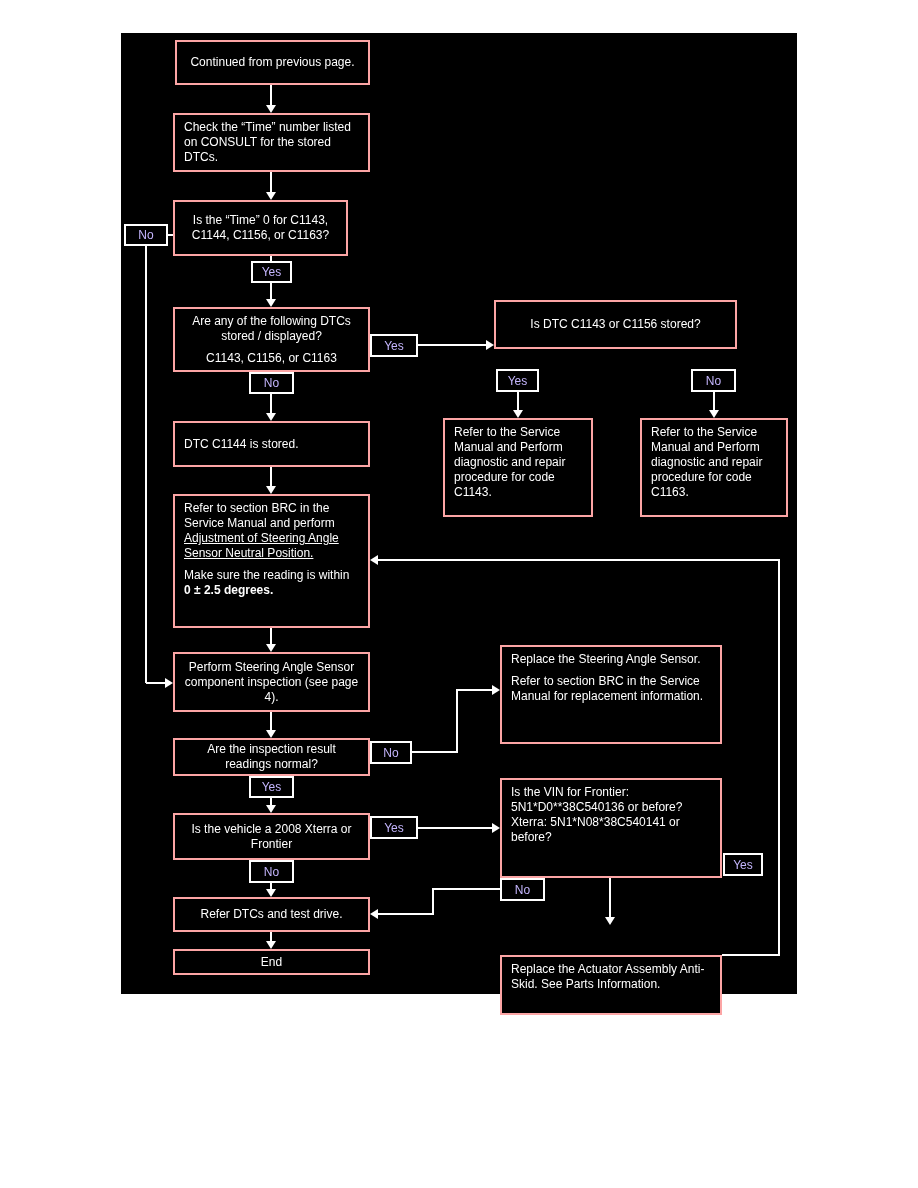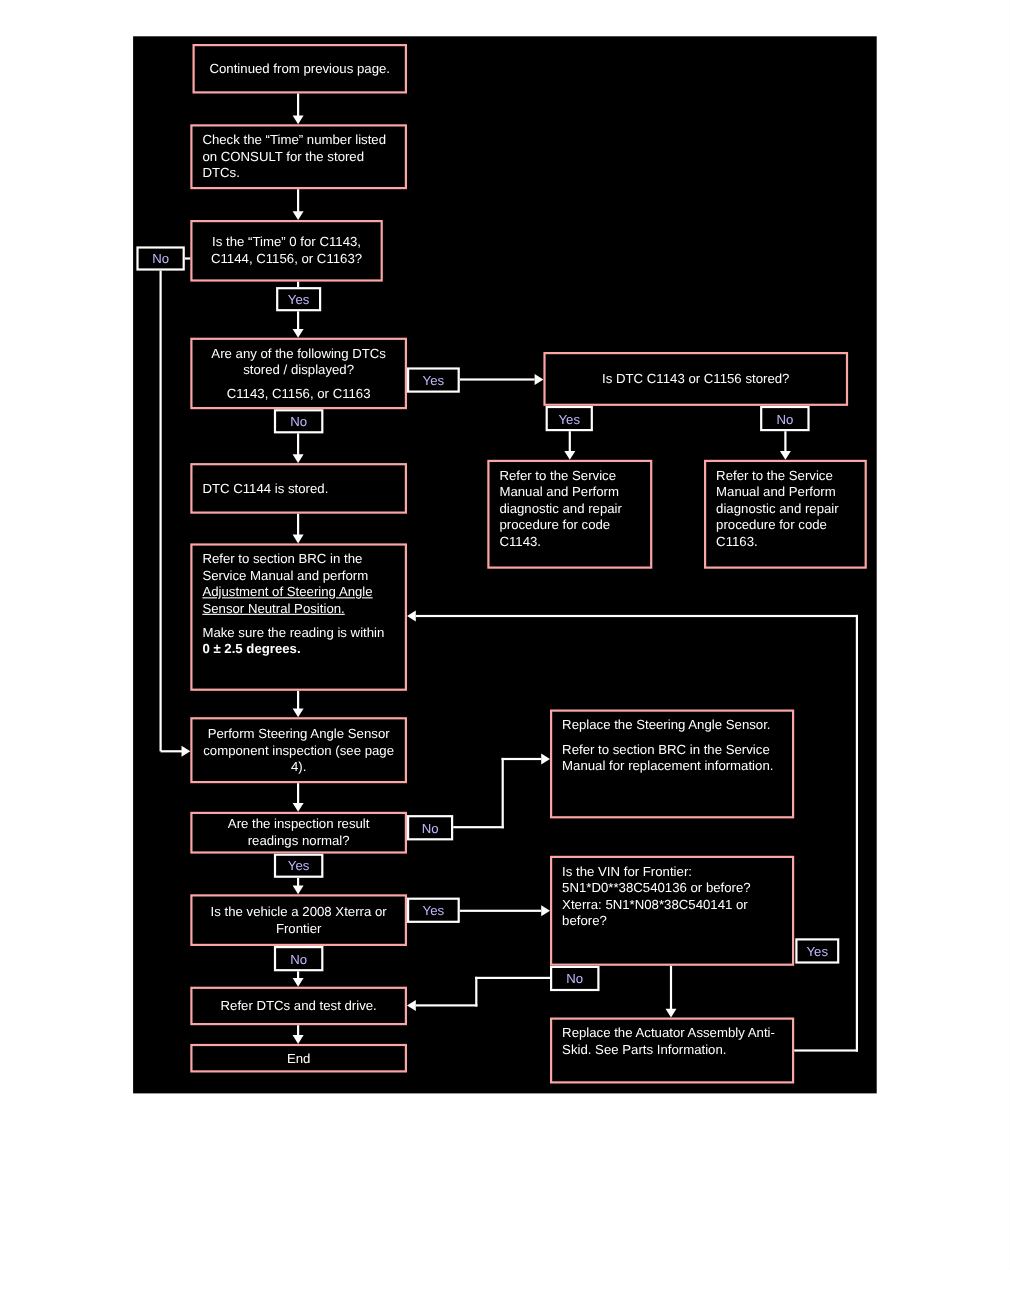--- a/index.html
+++ b/index.html
@@ -43,29 +43,29 @@
   <div class="node tl" style="left:173px;top:494px;width:197px;height:134px">
     <p><span>Refer to section BRC in the Service Manual and perform </span><span class="u">Adjustment of Steering Angle Sensor Neutral Position.</span></p>
     <p><span>Make sure the reading is within </span><b>0 ± 2.5 degrees.</b></p>
   </div>
   <div class="node tc" style="left:173px;top:652px;width:197px;height:60px">Perform Steering Angle Sensor component inspection (see page 4).</div>
   <div class="node tc" style="left:173px;top:738px;width:197px;height:38px">Are the inspection result readings normal?</div>
   <div class="node tc" style="left:173px;top:813px;width:197px;height:47px">Is the vehicle a 2008 Xterra or Frontier</div>
   <div class="node tc" style="left:173px;top:897px;width:197px;height:35px">Refer DTCs and test drive.</div>
   <div class="node tc" style="left:173px;top:949px;width:197px;height:26px;padding:2px">End</div>
 
-  <div class="node tc" style="left:494px;top:320px;width:277px;height:49px">Is DTC C1143 or C1156 stored?</div>
+  <div class="node tc" style="left:494px;top:300px;width:243px;height:49px">Is DTC C1143 or C1156 stored?</div>
   <div class="node tl" style="left:443px;top:418px;width:150px;height:99px">Refer to the Service Manual and Perform diagnostic and repair procedure for code C1143.</div>
   <div class="node tl" style="left:640px;top:418px;width:148px;height:99px">Refer to the Service Manual and Perform diagnostic and repair procedure for code C1163.</div>
   <div class="node tl" style="left:500px;top:645px;width:222px;height:99px">
     <p>Replace the Steering Angle Sensor.</p>
     <p>Refer to section BRC in the Service Manual for replacement information.</p>
   </div>
   <div class="node tl" style="left:500px;top:778px;width:222px;height:100px">Is the VIN for Frontier: 5N1*D0**38C540136 or before? Xterra: 5N1*N08*38C540141 or before?</div>
-  <div class="node tl" style="left:500px;top:925px;width:222px;height:60px">Replace the Actuator Assembly Anti-Skid.  See Parts Information.</div>
+  <div class="node tl" style="left:500px;top:955px;width:222px;height:60px">Replace the Actuator Assembly Anti-Skid.  See Parts Information.</div>
 
   <div class="lbl" style="left:124px;top:224px;width:44px;height:22px">No</div>
   <div class="lbl" style="left:251px;top:261px;width:41px;height:22px">Yes</div>
   <div class="lbl" style="left:370px;top:334px;width:48px;height:23px">Yes</div>
   <div class="lbl" style="left:249px;top:372px;width:45px;height:22px">No</div>
   <div class="lbl" style="left:496px;top:369px;width:43px;height:23px">Yes</div>
   <div class="lbl" style="left:691px;top:369px;width:45px;height:23px">No</div>
   <div class="lbl" style="left:370px;top:741px;width:42px;height:23px">No</div>
   <div class="lbl" style="left:249px;top:776px;width:45px;height:22px">Yes</div>
   <div class="lbl" style="left:370px;top:816px;width:48px;height:23px">Yes</div>

